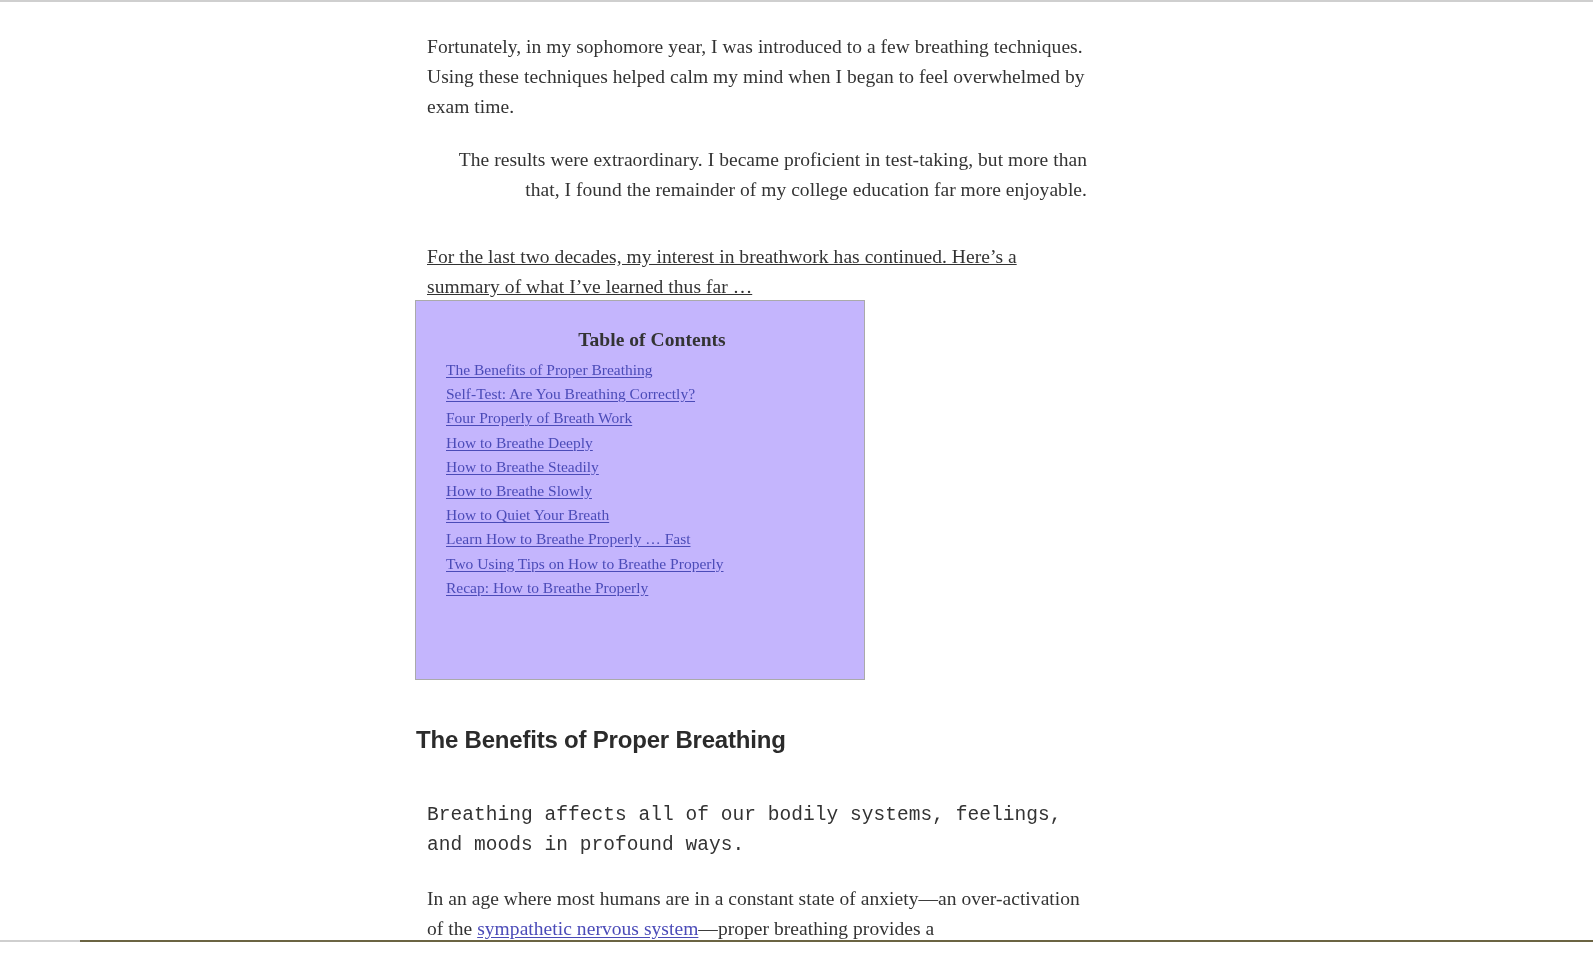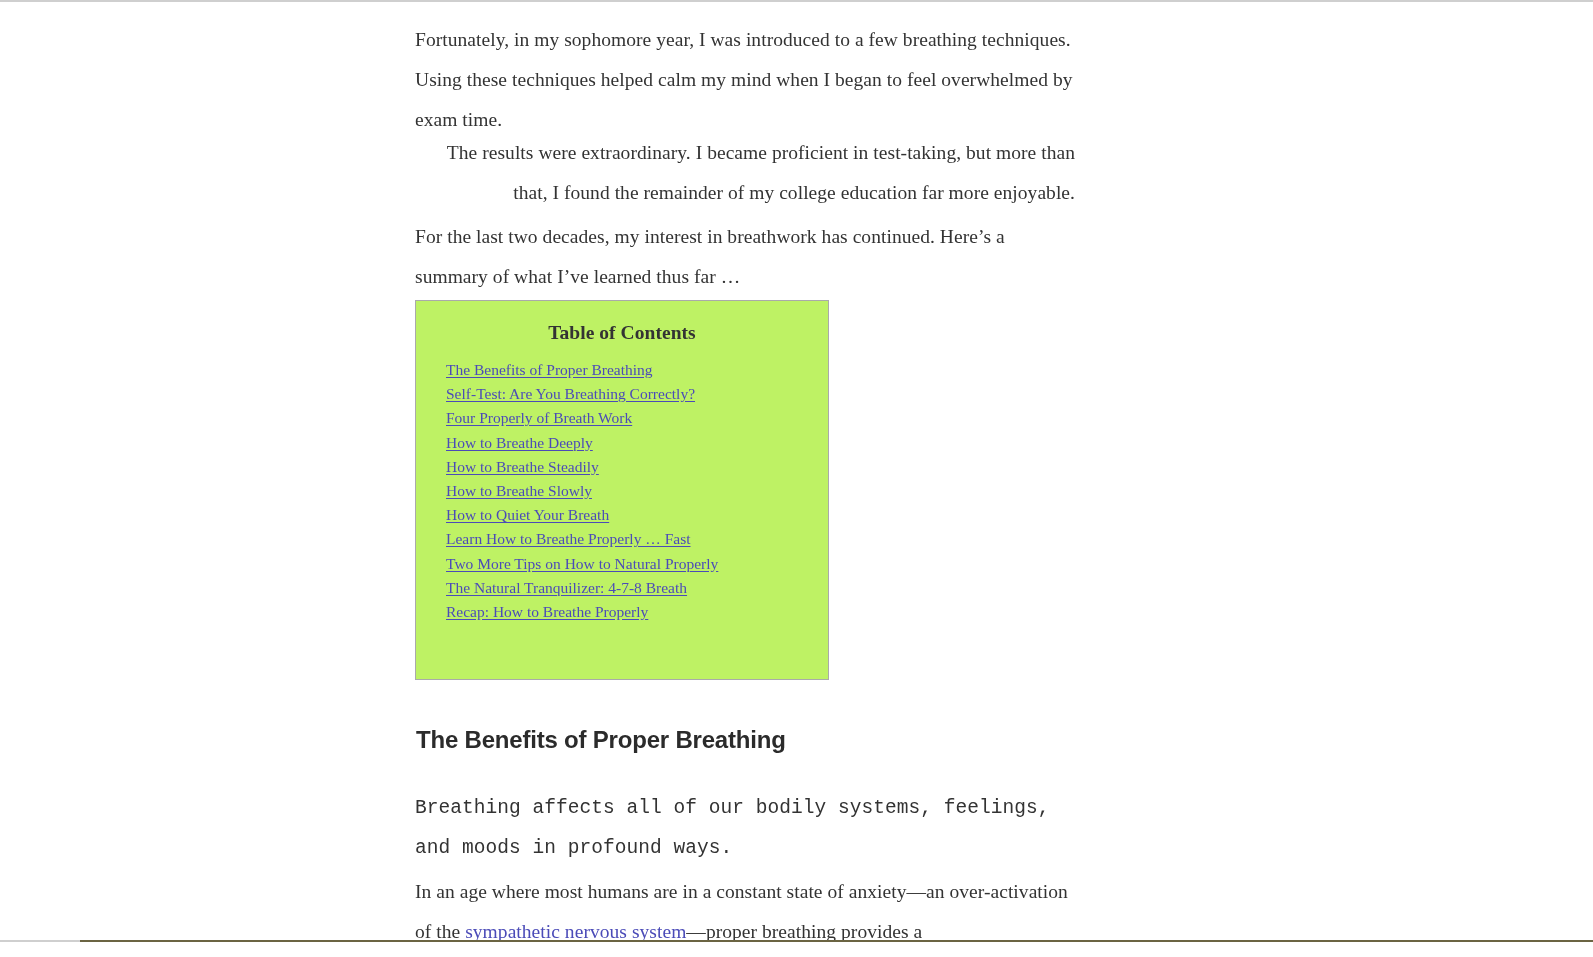--- a/index.html
+++ b/index.html
@@ -19,36 +19,36 @@
     }
     .article {
       position: absolute;
       left: 415px;
       top: 0;
       width: 660px;
       font-family: "Liberation Serif", "DejaVu Serif", serif;
       color: #333333;
     }
     .article p {
-      margin: 0;
+      margin: 12px;
       font-size: 19.5px;
-      line-height: 40px;
+      line-height: 30px;
       letter-spacing: 0.05px;
     }
     .p1 { position: absolute; top: 20px; width: 660px; }
     .p2 { position: absolute; top: 133px; width: 660px; text-align: right; }
-    .p3 { position: absolute; top: 217px; width: 660px; }
+    .p3 { position: absolute; top: 230px; width: 660px; text-decoration: underline; }
 
     .toc {
       position: absolute;
       top: 300px;
       left: 0;
-      width: 414px;
+      width: 450px;
       height: 380px;
-      background: #bef264;
+      background: #c4b5fd;
       border: 1px solid #aaaaaa;
       box-sizing: border-box;
     }
     .toc-title {
       position: absolute;
       top: 12px;
       left: 0;
       width: 100%;
       text-align: center;
       font-family: "Liberation Serif", "DejaVu Serif", serif;
@@ -127,22 +127,21 @@
     <p class="toc-title">Table of Contents</p>
     <ul class="toc-list">
       <li><a>The Benefits of Proper Breathing</a></li>
       <li><a>Self-Test: Are You Breathing Correctly?</a></li>
       <li><a>Four Properly of Breath Work</a></li>
       <li><a>How to Breathe Deeply</a></li>
       <li><a>How to Breathe Steadily</a></li>
       <li><a>How to Breathe Slowly</a></li>
       <li><a>How to Quiet Your Breath</a></li>
       <li><a>Learn How to Breathe Properly … Fast</a></li>
-      <li><a>Two More Tips on How to Natural Properly</a></li>
-      <li><a>The Natural Tranquilizer: 4-7-8 Breath</a></li>
+      <li><a>Two Using Tips on How to Breathe Properly</a></li>
       <li><a>Recap: How to Breathe Properly</a></li>
     </ul>
   </nav>
 
   <h2 class="h2">The Benefits of Proper Breathing</h2>
 
   <p class="p4">Breathing affects all of our bodily systems, feelings, and moods in profound ways.</p>
 
   <p class="p5"><span>In an age where most humans are in a constant state of anxiety—an over-activation of the </span><a class="inline-link">sympathetic nervous system</a><span>—proper breathing provides a</span></p>
 </main>

